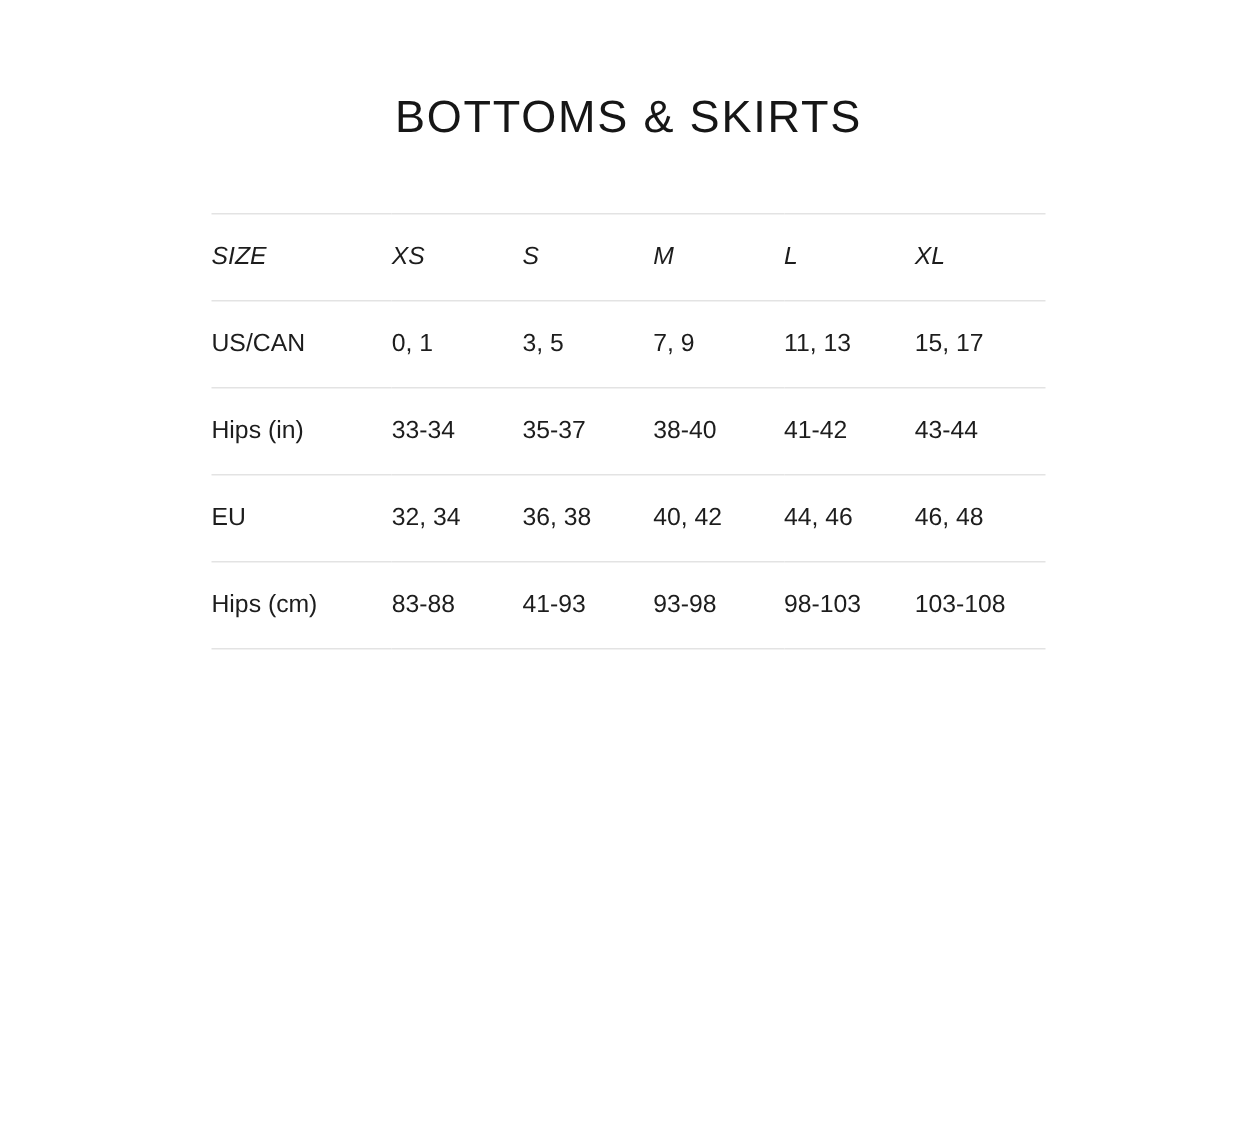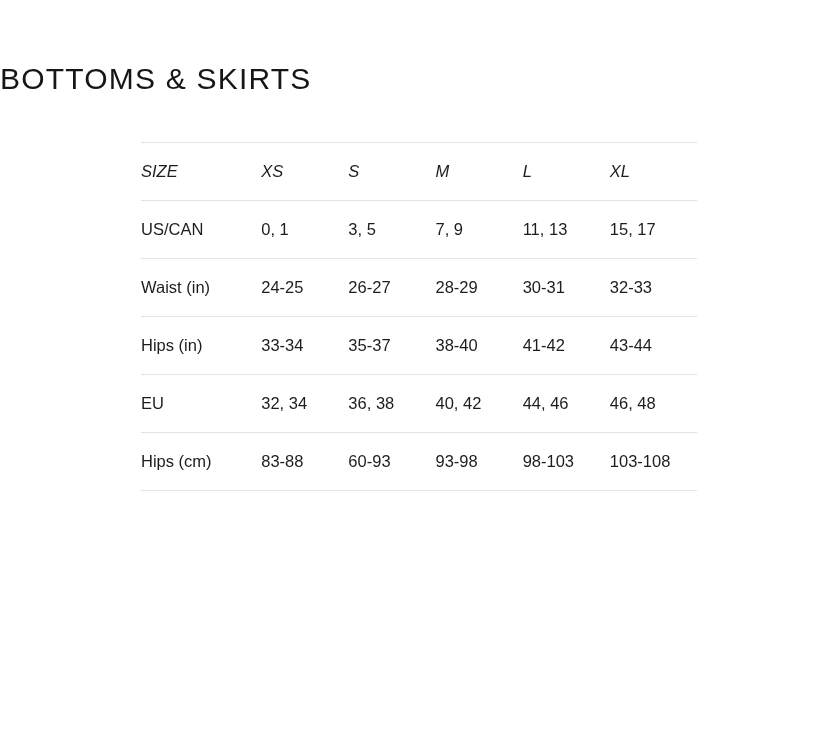--- a/index.html
+++ b/index.html
@@ -15,21 +15,21 @@
     -webkit-font-smoothing: antialiased;
   }
   .page {
     width: 838px;
     height: 752px;
     box-sizing: border-box;
     position: relative;
     background: #ffffff;
   }
   .title {
-    text-align: left;
+    text-align: center;
     font-size: 30px;
     font-weight: 400;
     letter-spacing: 1.2px;
     color: #161616;
     padding-top: 62px;
     margin: 0;
   }
   .table-wrap {
     margin: 0 auto;
     margin-top: 46px;
@@ -104,47 +104,39 @@
       <tbody>
         <tr>
           <td class="cell-label">US/CAN</td>
           <td class="cell-val">0, 1</td>
           <td class="cell-val">3, 5</td>
           <td class="cell-val">7, 9</td>
           <td class="cell-val">11, 13</td>
           <td class="cell-val">15, 17</td>
         </tr>
         <tr>
-          <td class="cell-label">Waist (in)</td>
-          <td class="cell-val">24-25</td>
-          <td class="cell-val">26-27</td>
-          <td class="cell-val">28-29</td>
-          <td class="cell-val">30-31</td>
-          <td class="cell-val">32-33</td>
-        </tr>
-        <tr>
           <td class="cell-label">Hips (in)</td>
           <td class="cell-val">33-34</td>
           <td class="cell-val">35-37</td>
           <td class="cell-val">38-40</td>
           <td class="cell-val">41-42</td>
           <td class="cell-val">43-44</td>
         </tr>
         <tr>
           <td class="cell-label">EU</td>
           <td class="cell-val">32, 34</td>
           <td class="cell-val">36, 38</td>
           <td class="cell-val">40, 42</td>
           <td class="cell-val">44, 46</td>
           <td class="cell-val">46, 48</td>
         </tr>
         <tr>
           <td class="cell-label">Hips (cm)</td>
           <td class="cell-val">83-88</td>
-          <td class="cell-val">60-93</td>
+          <td class="cell-val">41-93</td>
           <td class="cell-val">93-98</td>
           <td class="cell-val">98-103</td>
           <td class="cell-val">103-108</td>
         </tr>
       </tbody>
     </table>
   </div>
 
 </div>
 

